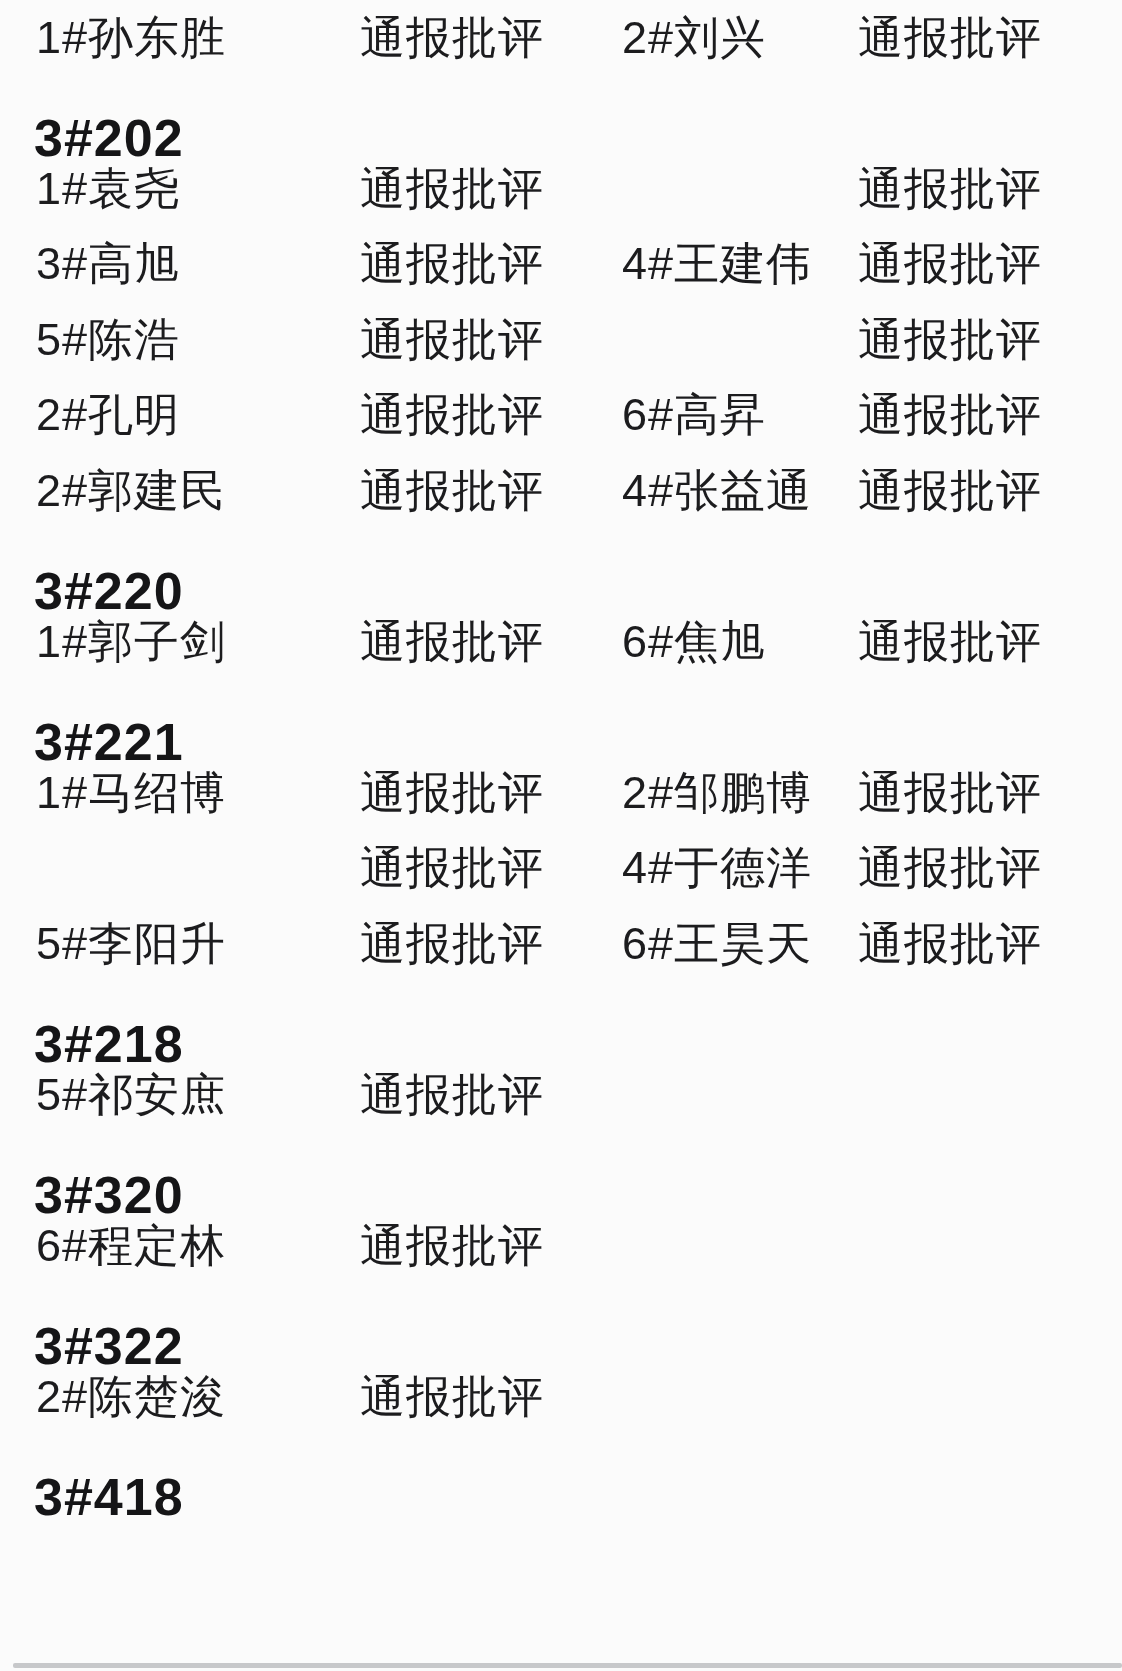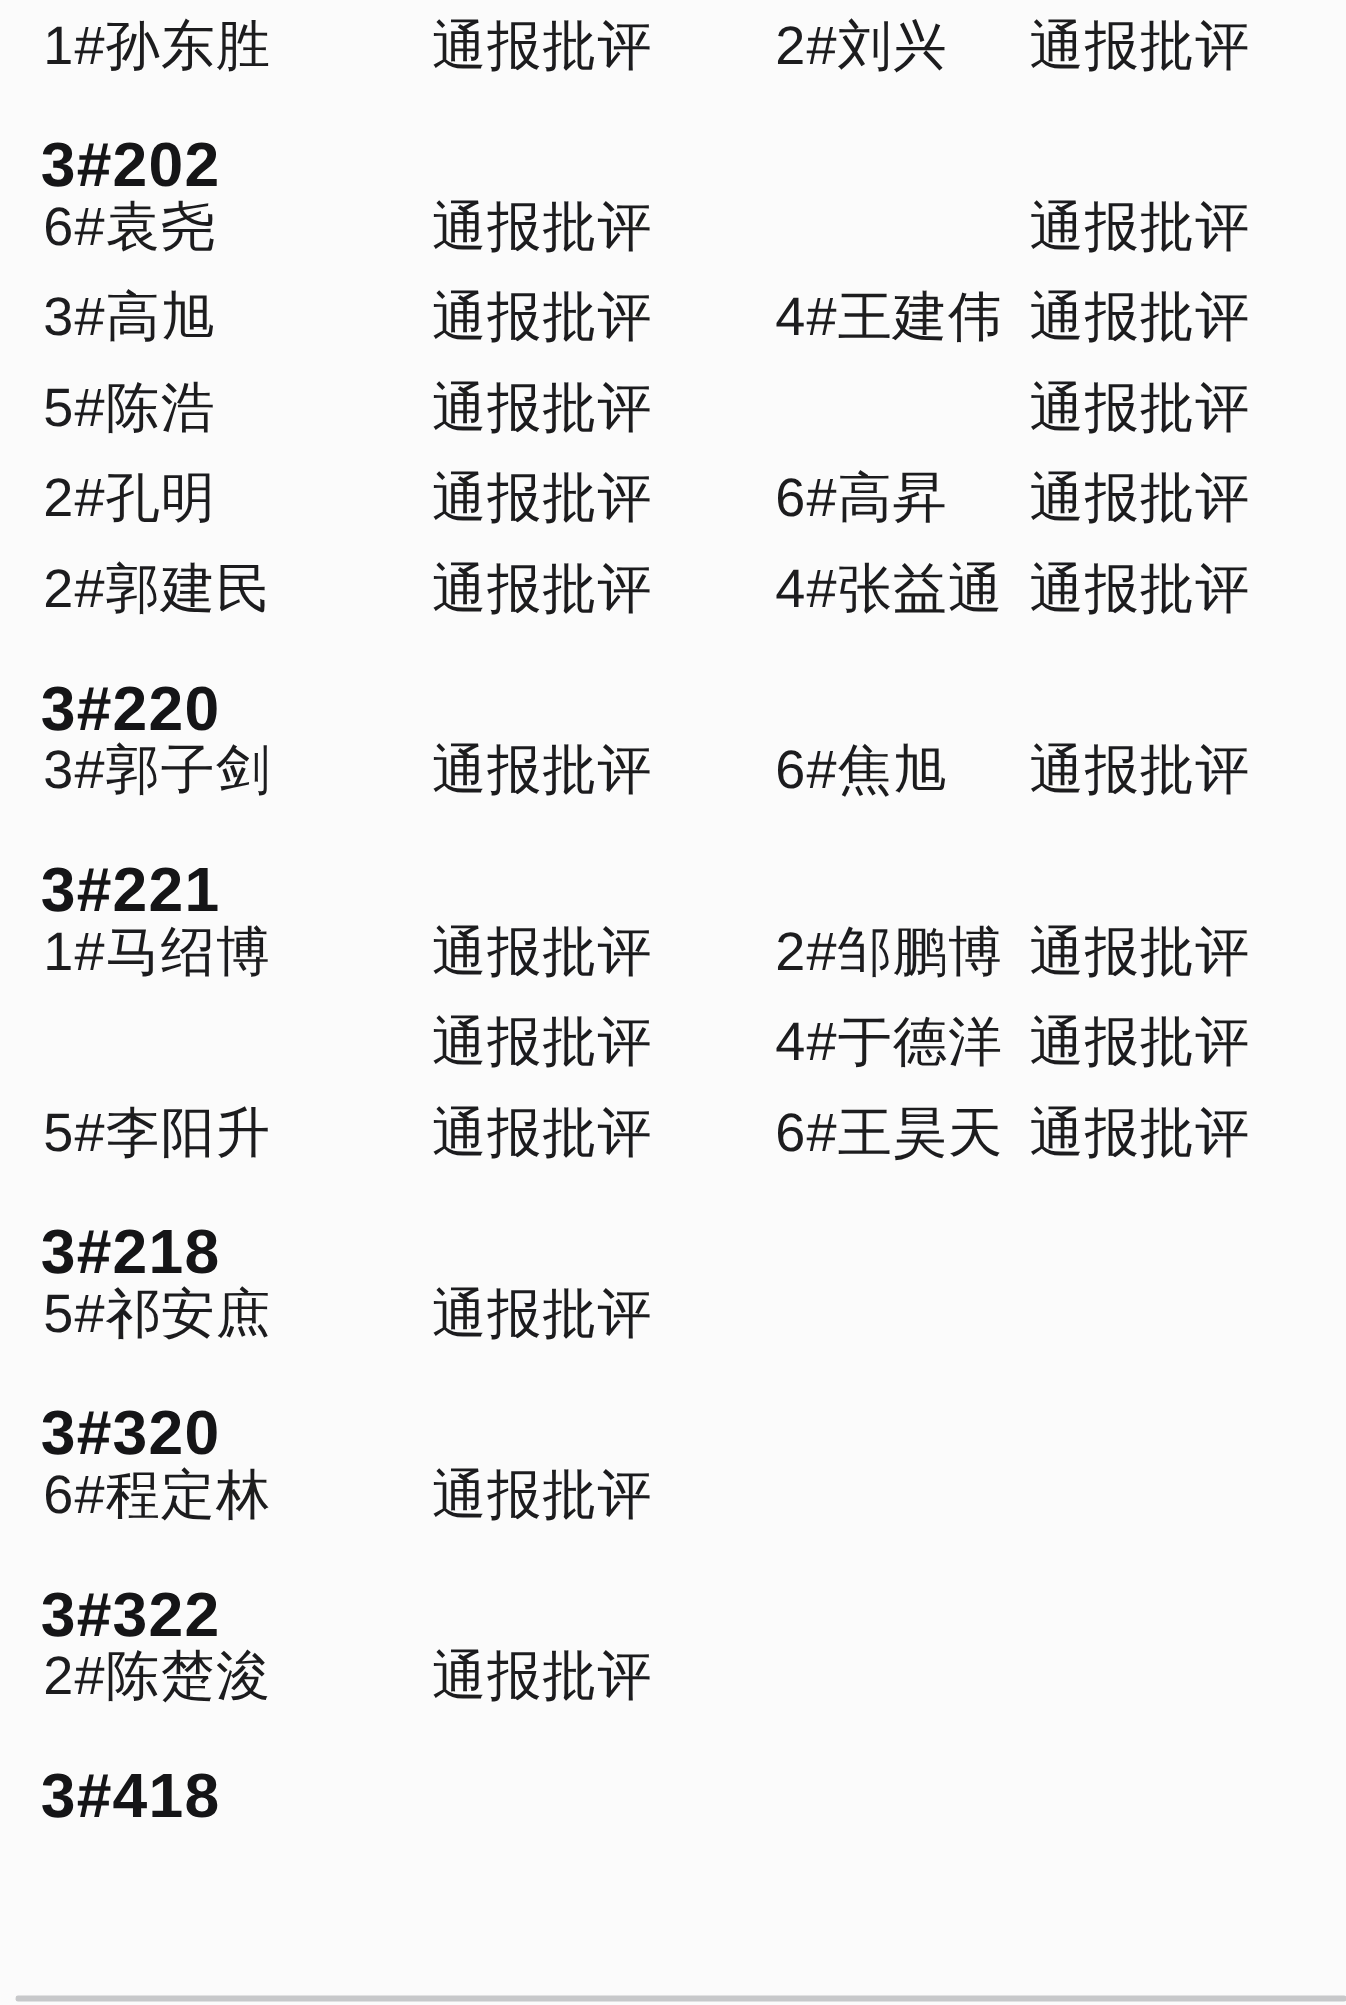--- a/index.html
+++ b/index.html
@@ -45,21 +45,21 @@
   }
   .row.header .room {
     font-size: 52px;
     font-weight: 700;
     letter-spacing: 1px;
     color: #151517;
     margin-top: 25px;
   }
   .c0 { left: 36px; }
   .c1 { left: 360px; }
-  .c2 { left: 646px; }
+  .c2 { left: 622px; }
   .c3 { left: 858px; }
   .room { left: 34px; }
   .scrollbar-track {
     position: absolute;
     left: 13px;
     right: 0;
     bottom: 3px;
     height: 5px;
     background: #c7c8ca;
     border-radius: 2px;
@@ -73,21 +73,21 @@
       <div class="row entry">
         <span class="name c0">1#孙东胜</span>
         <span class="action c1">通报批评</span>
         <span class="name c2">2#刘兴</span>
         <span class="action c3">通报批评</span>
       </div>
       <div class="row header">
         <span class="room">3#202</span>
       </div>
       <div class="row entry">
-        <span class="name c0">6#袁尧</span>
+        <span class="name c0">1#袁尧</span>
         <span class="action c1">通报批评</span>
         <span class="action c3">通报批评</span>
       </div>
       <div class="row entry">
         <span class="name c0">3#高旭</span>
         <span class="action c1">通报批评</span>
         <span class="name c2">4#王建伟</span>
         <span class="action c3">通报批评</span>
       </div>
       <div class="row entry">
@@ -104,21 +104,21 @@
       <div class="row entry">
         <span class="name c0">2#郭建民</span>
         <span class="action c1">通报批评</span>
         <span class="name c2">4#张益通</span>
         <span class="action c3">通报批评</span>
       </div>
       <div class="row header">
         <span class="room">3#220</span>
       </div>
       <div class="row entry">
-        <span class="name c0">3#郭子剑</span>
+        <span class="name c0">1#郭子剑</span>
         <span class="action c1">通报批评</span>
         <span class="name c2">6#焦旭</span>
         <span class="action c3">通报批评</span>
       </div>
       <div class="row header">
         <span class="room">3#221</span>
       </div>
       <div class="row entry">
         <span class="name c0">1#马绍博</span>
         <span class="action c1">通报批评</span>

